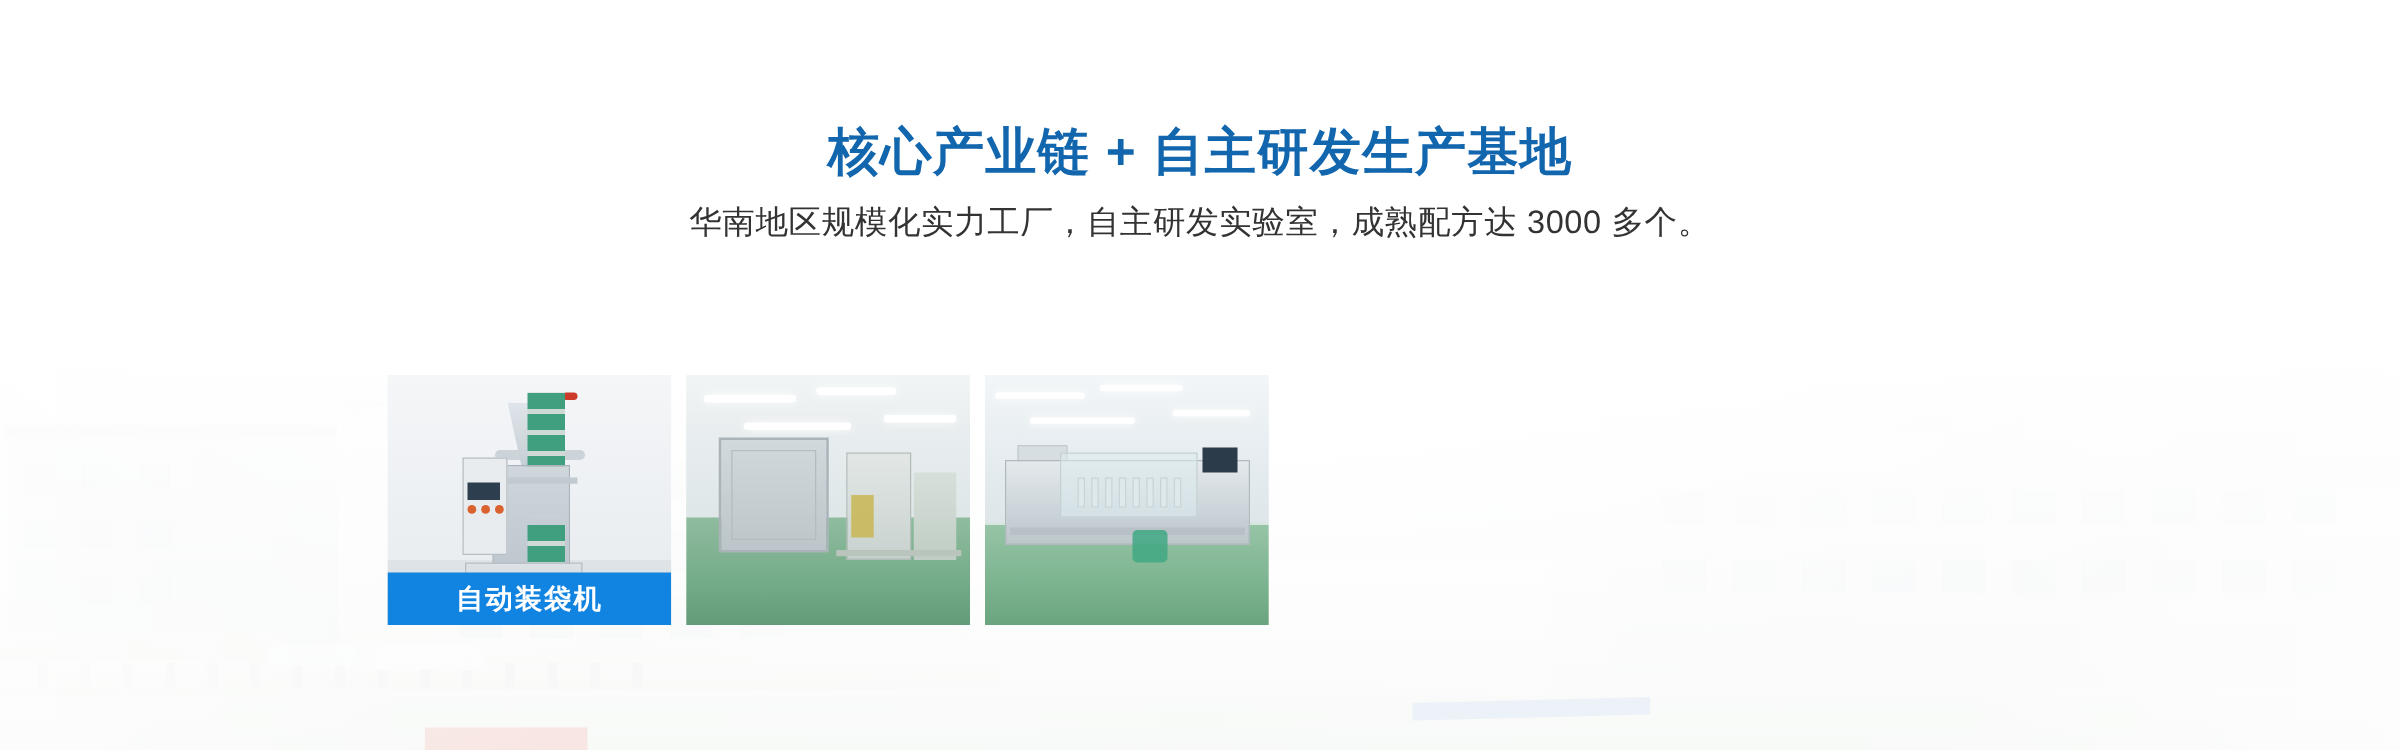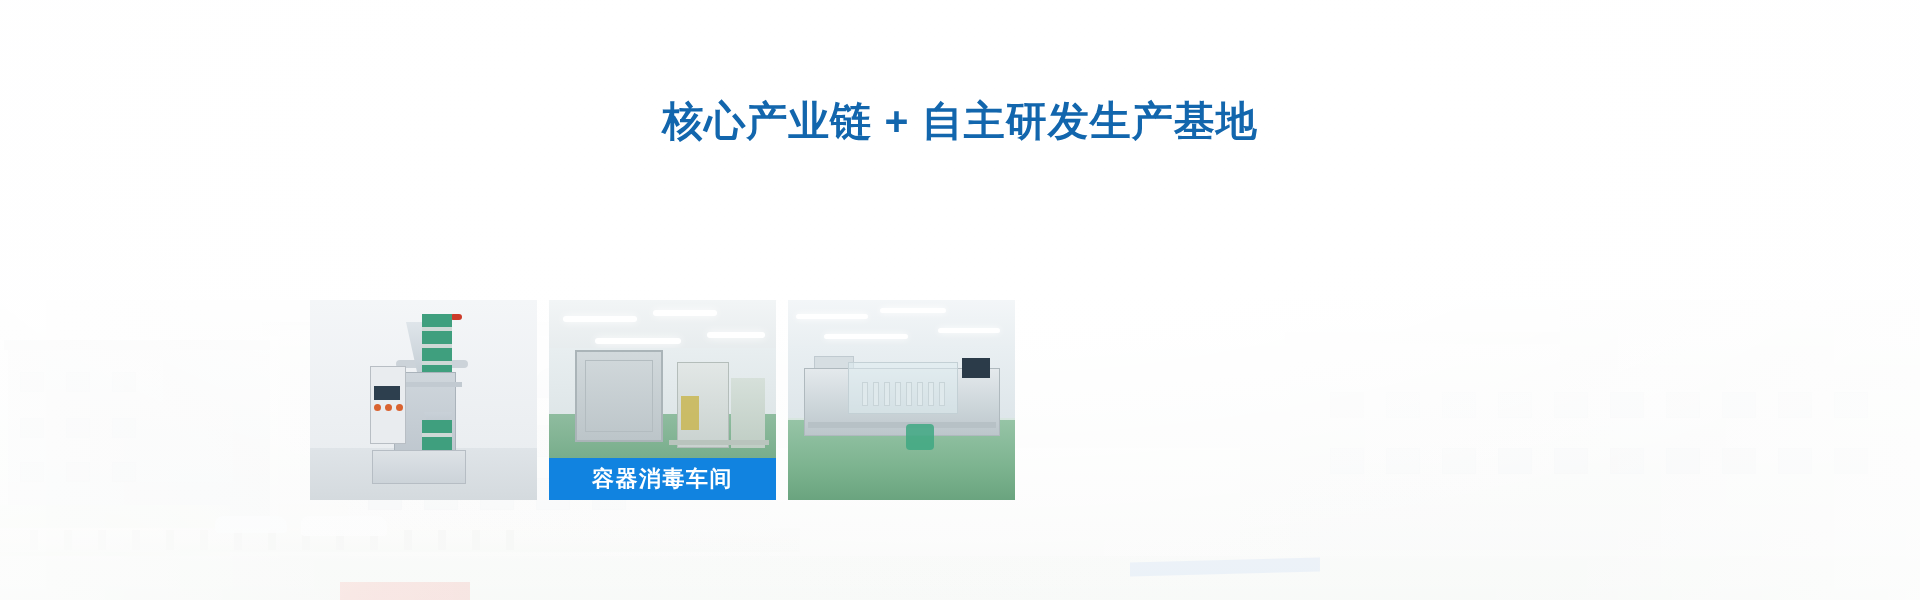--- a/index.html
+++ b/index.html
@@ -325,20 +325,21 @@
     <div class="blue-sign"></div>
 
     <div class="bg-wash"></div>
     <div class="bg-wash2"></div>
   </div>
 
   <div class="content">
 
     <h1 class="headline">核心产业链 + 自主研发生产基地</h1>
 
+    <p class="subline">华南地区规模化实力工厂，自主研发实验室，成熟配方达 3000 多个。</p>
 
     <div class="cards">
 
       <div class="card">
         <div class="card-photo">
           <div class="c1-bg"></div>
           <div class="c1-floor"></div>
           <div class="c1-arm"></div>
           <div class="c1-hopper"></div>
           <div class="c1-red"></div>
@@ -349,41 +350,41 @@
           <div class="c1-arm2"></div>
           <div class="c1-panel"></div>
           <div class="c1-screen"></div>
           <div class="c1-btns">
             <i></i>
             <i></i>
             <i></i>
           </div>
           <div class="c1-base"></div>
         </div>
+        <div class="card-label">自动装袋机</div>
       </div>
 
       <div class="card">
         <div class="card-photo">
           <div class="c2-bg"></div>
           <div class="c2-ceiling"></div>
           <div class="c2-lamp" style="left:14px;  top:16px; width:74px;"></div>
           <div class="c2-lamp" style="left:104px; top:10px; width:64px;"></div>
           <div class="c2-lamp" style="left:46px;  top:38px; width:86px;"></div>
           <div class="c2-lamp" style="left:158px; top:32px; width:58px;"></div>
           <div class="c2-wall"></div>
           <div class="c2-floor"></div>
           <div class="c2-door">
               <i></i>
             </div>
           <div class="c2-mach"></div>
           <div class="c2-yellow"></div>
           <div class="c2-mach2"></div>
           <div class="c2-pipe"></div>
         </div>
-        <div class="card-label">容器消毒车间</div>
       </div>
 
 
       <div class="card">
         <div class="card-photo">
           <div class="c4-bg"></div>
           <div class="c4-ceiling"></div>
           <div class="c4-lamp" style="left:8px;   top:14px; width:72px;"></div>
           <div class="c4-lamp" style="left:92px;  top:8px;  width:66px;"></div>
           <div class="c4-lamp" style="left:36px;  top:34px; width:84px;"></div>

